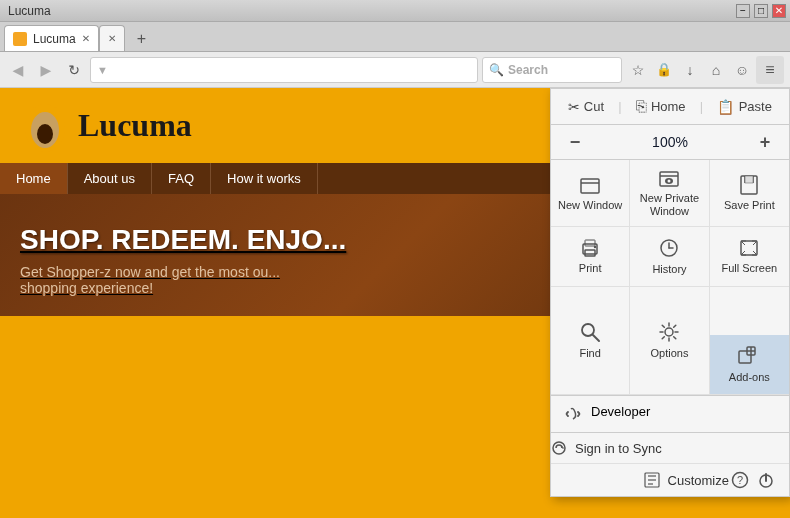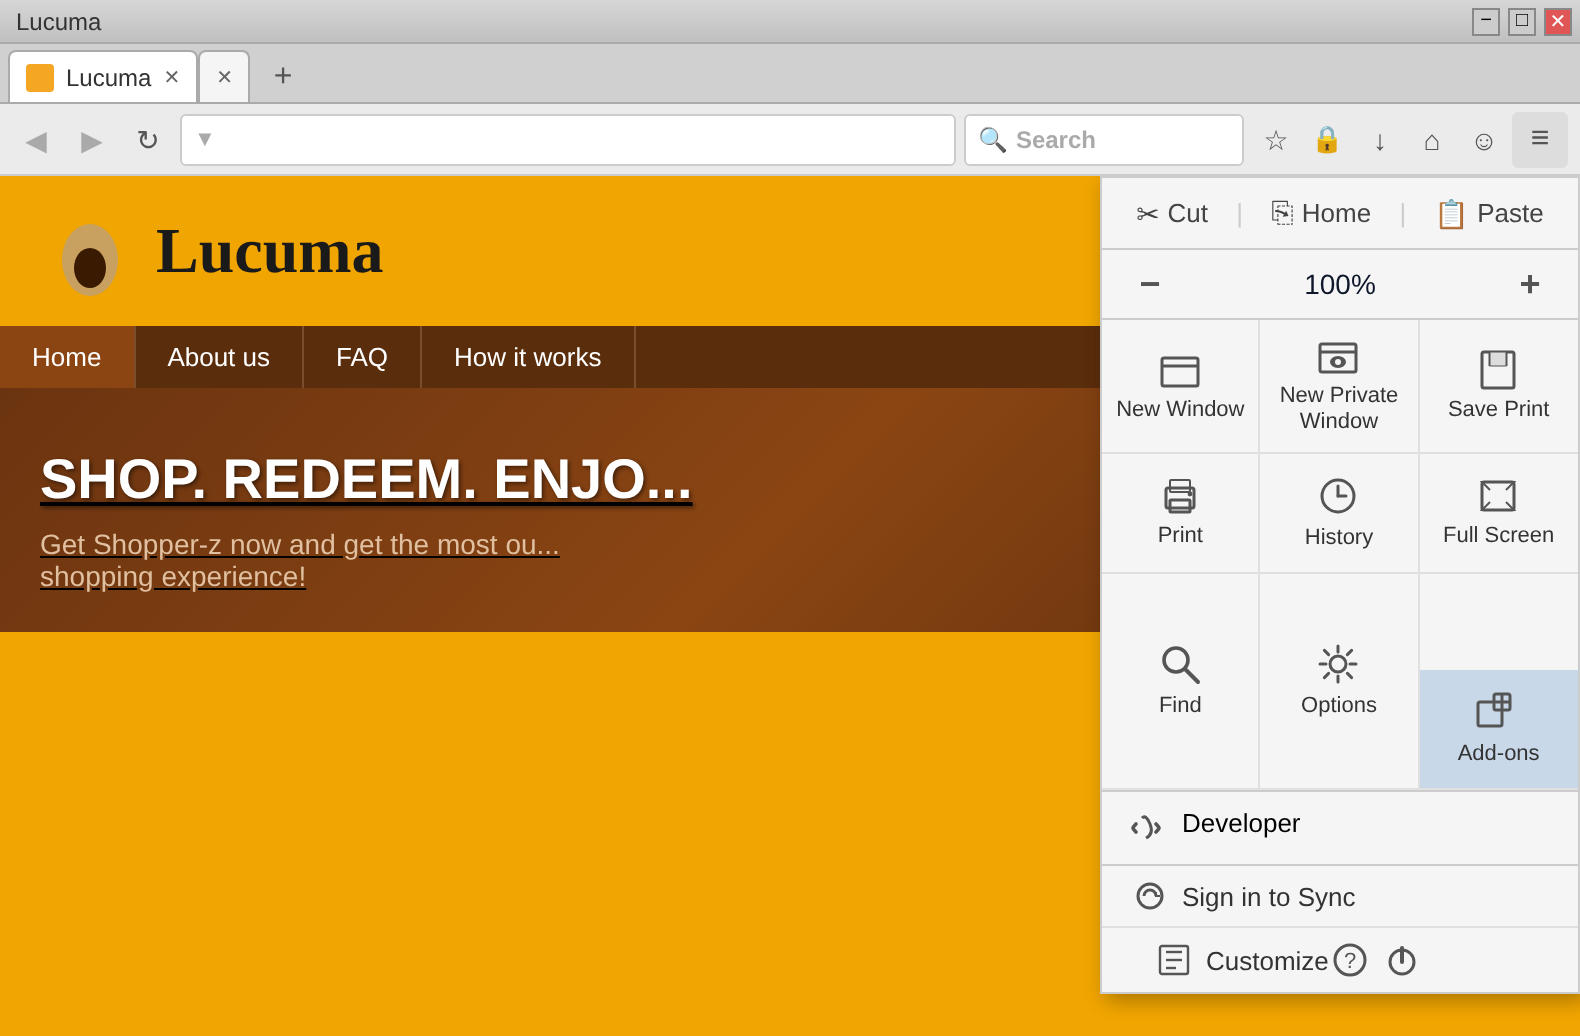--- a/index.html
+++ b/index.html
@@ -236,32 +236,32 @@
       display: flex;
       align-items: flex-start;
       padding: 8px 12px;
       gap: 8px;
       cursor: pointer;
       border-bottom: 1px solid #ccc;
     }
     .menu-text-item {
       display: flex;
       align-items: center;
-      padding: 7px 16px;
+      padding: 7px 0;
       gap: 8px;
       cursor: pointer;
       border-bottom: 1px solid #e0e0e0;
       font-size: 13px;
       color: #333;
     }
     .menu-bottom {
       display: flex;
       align-items: center;
-      justify-content: flex-start;
-      padding: 5px 28px;
+      justify-content: flex-end;
+      padding: 5px 12px;
     }
     .menu-bottom-left {
       display: flex;
       align-items: center;
       gap: 8px;
       cursor: pointer;
       font-size: 13px;
       color: #333;
     }
     .menu-bottom-icons { display: flex; gap: 4px; }

